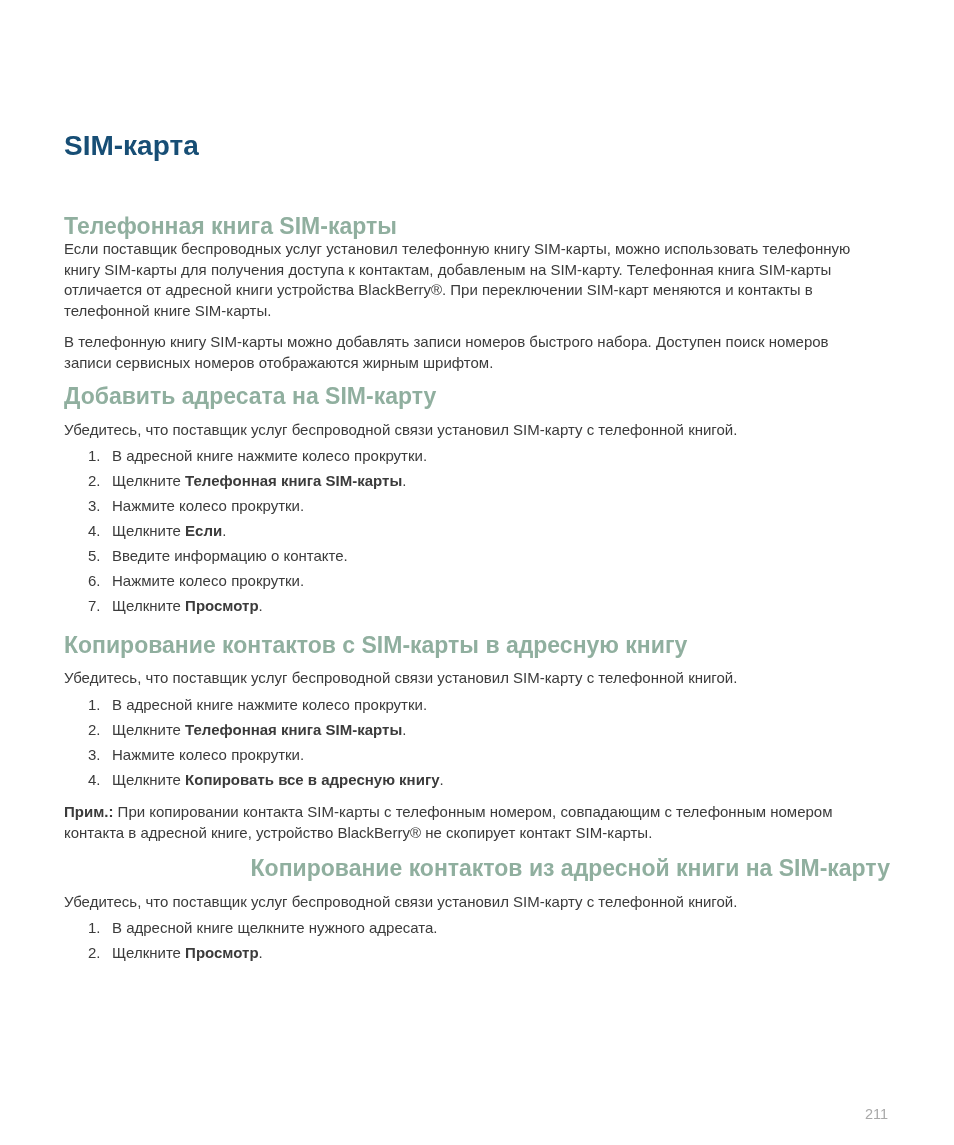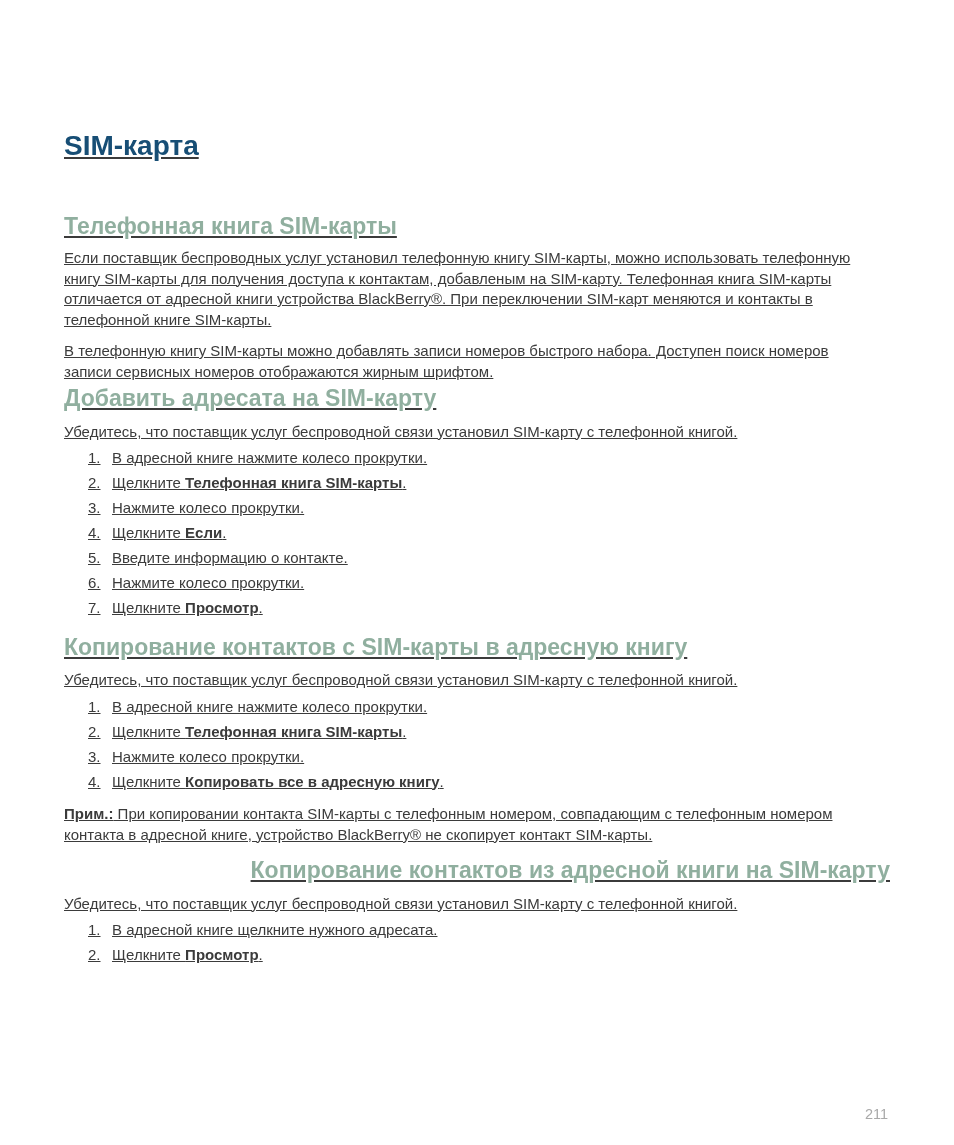--- a/index.html
+++ b/index.html
@@ -10,45 +10,44 @@
   body {
     width: 954px;
     height: 1145px;
     position: relative;
     overflow: hidden;
     font-family: "Liberation Sans", "DejaVu Sans", sans-serif;
     color: var(--body, #3b3b3b);
   }
   .page {
     padding: 131px 64px 0 64px;
-    text-decoration: underline;
   }
   h1.doc-title {
     margin: 0;
     font-size: 28px;
     line-height: 30px;
     font-weight: bold;
     color: var(--title, #174e75);
   }
   h2.sec-heading {
     margin: 0;
     font-size: 23px;
     line-height: 26px;
     font-weight: bold;
     color: var(--heading, #90af9f);
   }
   .sec-1 h2.sec-heading { margin-top: 52px; }
-  .sec-2 h2.sec-heading { margin-top: 3px; }
+  .sec-2 h2.sec-heading { margin-top: 10px; }
   .sec-3 h2.sec-heading { margin-top: 15px; }
   .sec-4 h2.sec-heading { margin-top: 12px; text-align: right; }
   .para, .note, .intro, .steps {
     font-size: 15px;
     line-height: 20.5px;
   }
-  .para-1 { margin-top: 9px; }
+  .para-1 { }
   .para-2 { margin-top: 11px; }
   .intro  { margin-top: 10.5px; }
   .steps  { margin-top: 6px; }
   .line { white-space: nowrap; }
   .step {
     display: flex;
     padding-left: 24px;
     margin-bottom: 4.5px;
     white-space: nowrap;
   }

